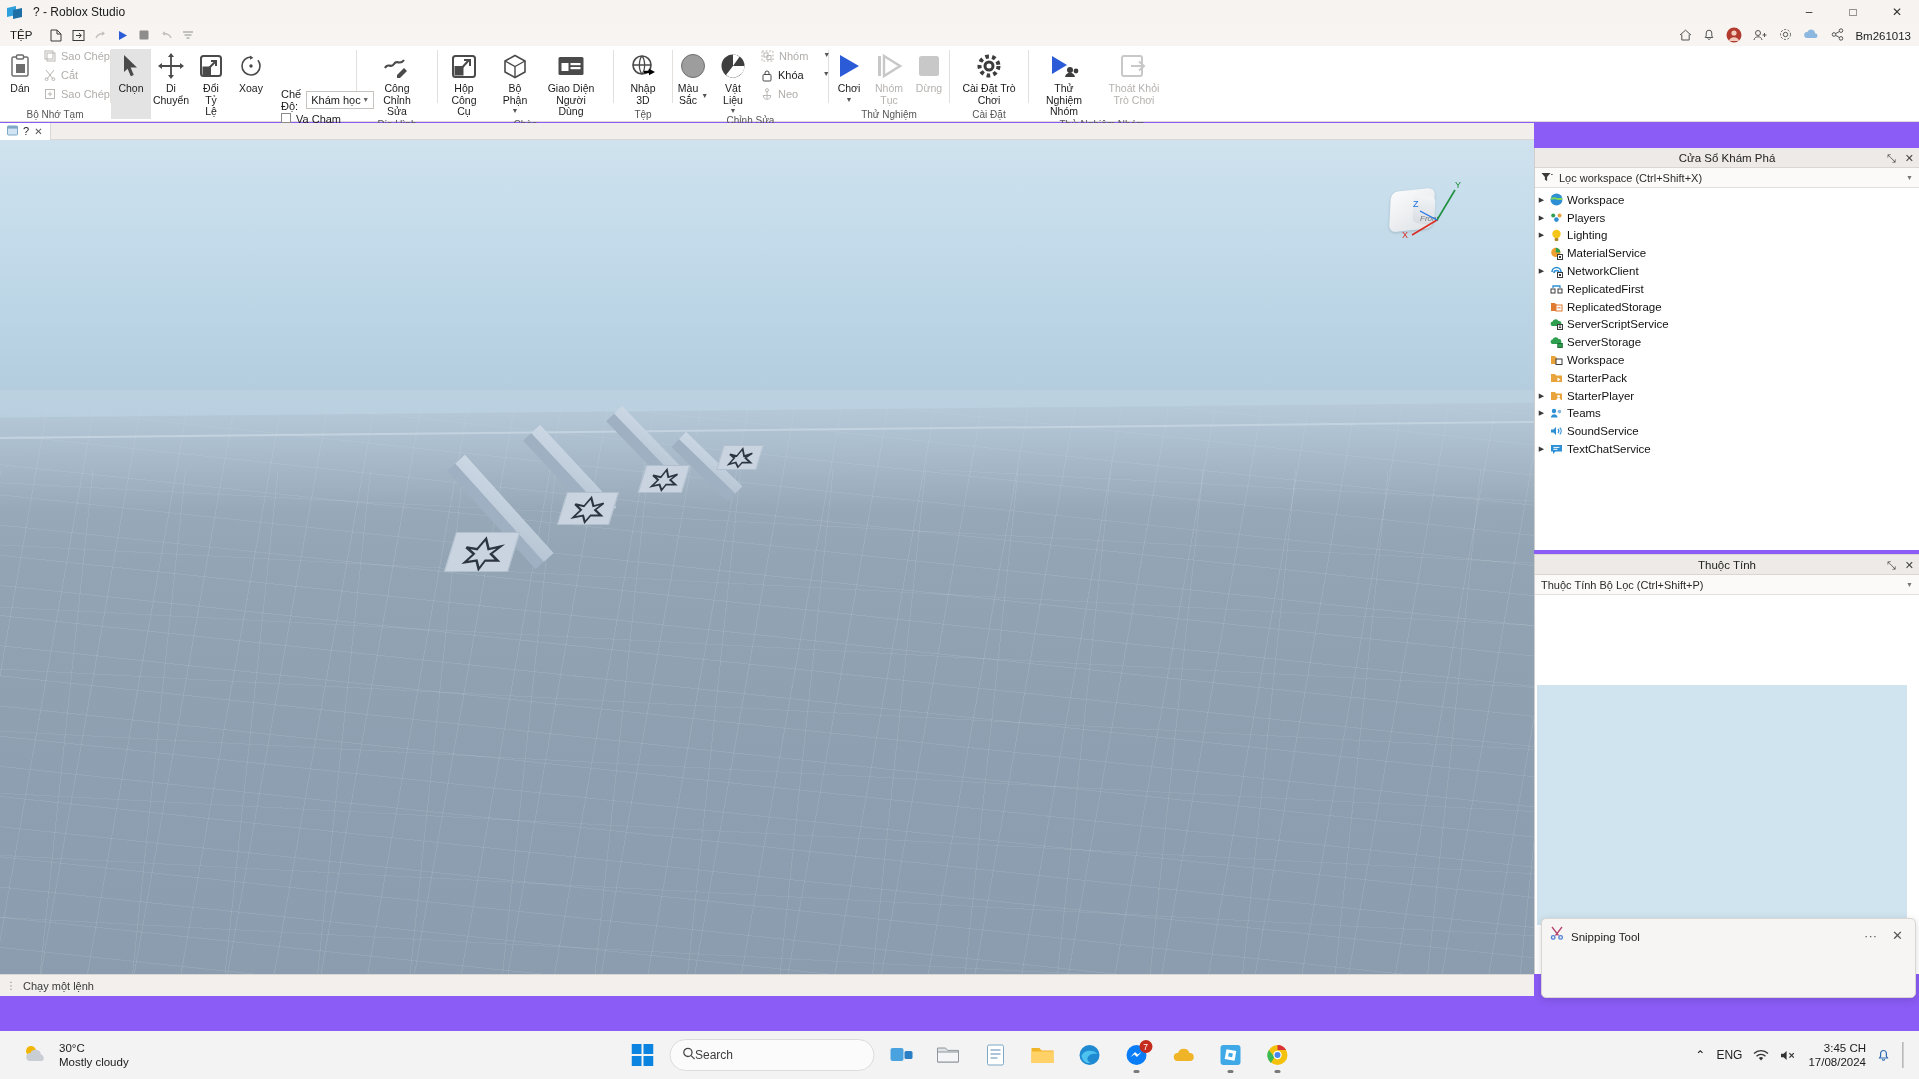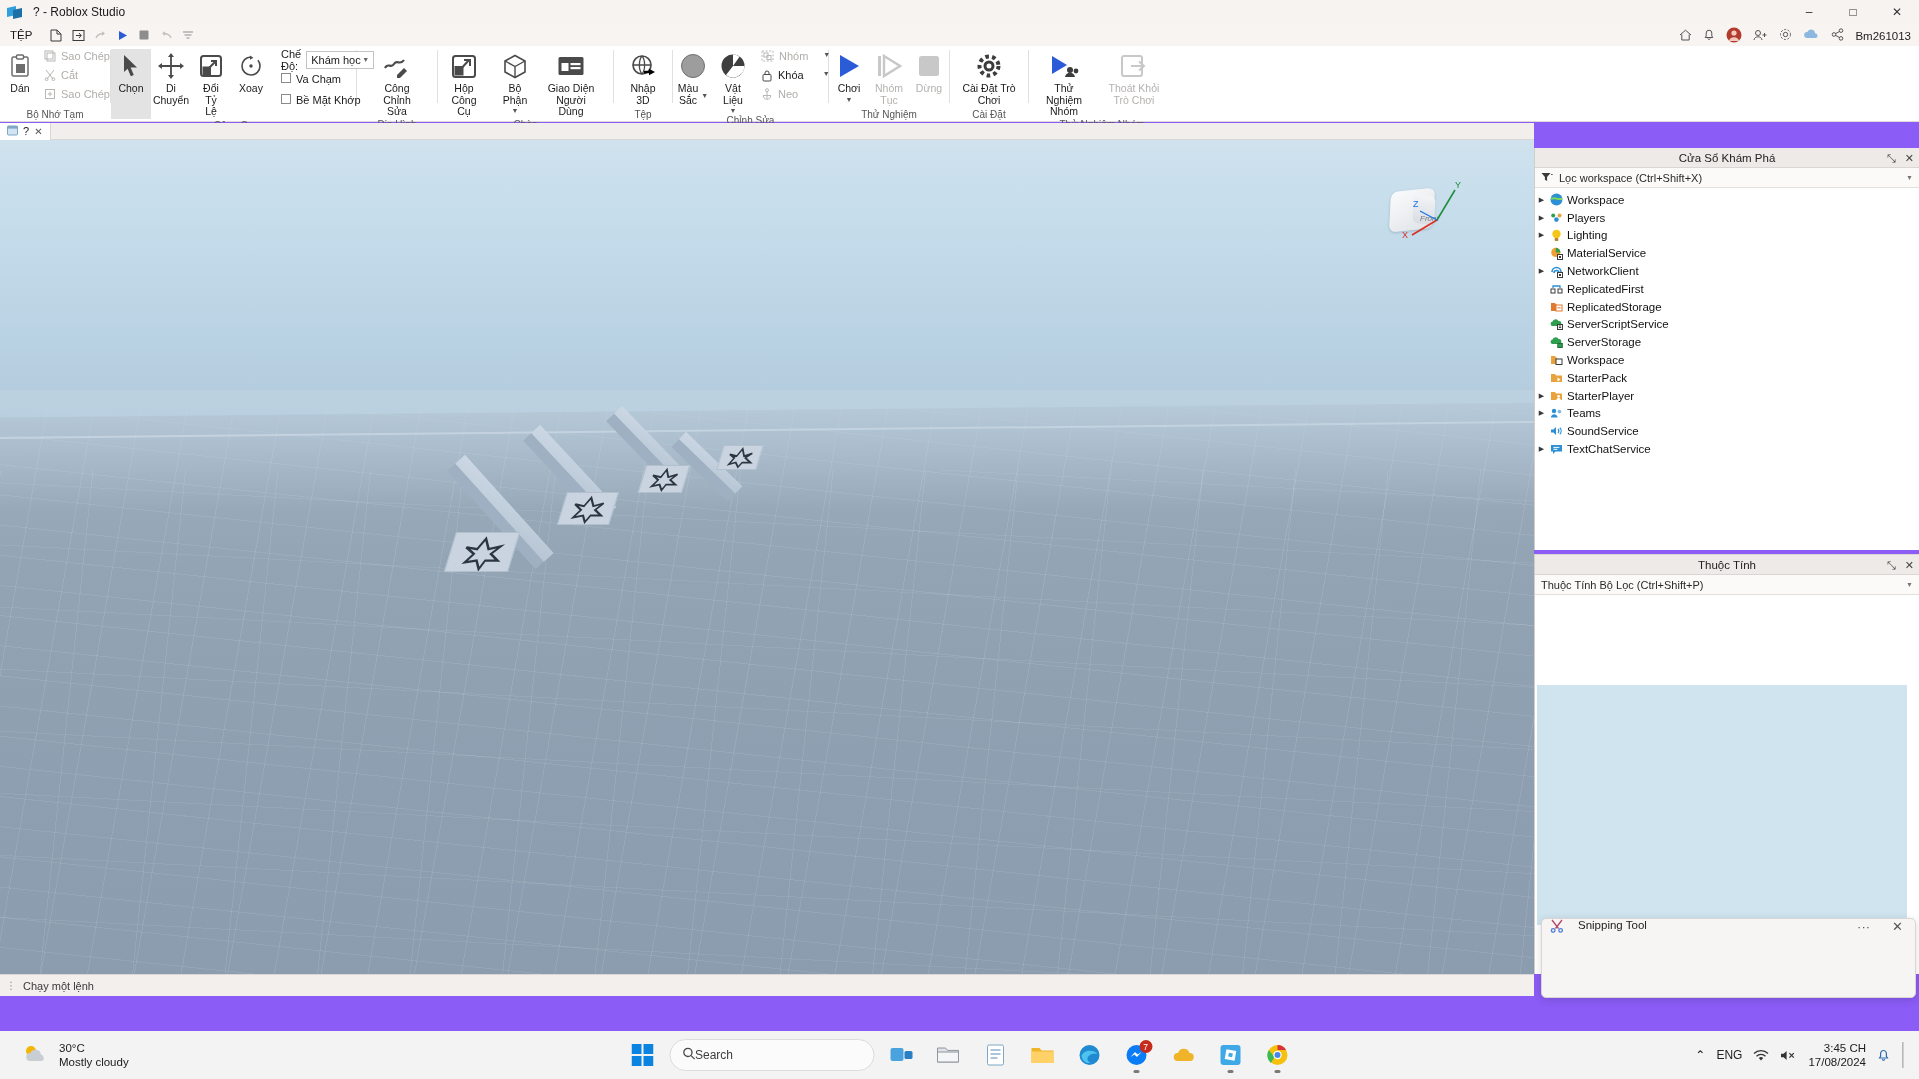--- a/index.html
+++ b/index.html
@@ -70,21 +70,21 @@
   .caret { font-size:7px; color:#555; line-height:7px; margin-top:1px; }
 
   .smallbtn {
     display:flex; align-items:flex-start; gap:5px; height:19px;
     padding:0 4px; font-size:11px; color:#1a1a1a; white-space:nowrap;
   }
   .smallbtn.disabled { color:#b0adaa; }
   .stack { display:flex; flex-direction:column; justify-content:flex-start; padding-top:1px; }
 
   .chk { width:10px; height:10px; border:1px solid #8a8a8a; background:#fff; display:inline-block; }
-  .modewrap { display:flex; align-items:center; gap:5px; height:19px; font-size:11px; padding:0 4px; }
+  .modewrap { display:flex; align-items:center; gap:5px; height:19px; font-size:11px; padding:0 4px;margin-top:40px; }
   .combo {
     border:1px solid #c6c3c0; background:#fff; height:18px; min-width:68px;
     display:flex; align-items:center; justify-content:space-between;
     padding:0 4px; font-size:11px;
   }
   .combo .cv { color:#1a1a1a; }
   .combo .cc { font-size:7px; color:#666; }
 
   
   .vp-tabbar {
@@ -207,21 +207,21 @@
   }
   .watermark .wm1 { font-size:20px; }
   .watermark .wm2 { font-size:11.5px; margin-top:4px; }
 
   
   .toast {
     position:absolute; left:1541px; top:918px; width:375px; height:80px;
     background:#f7f5f3; border:1px solid #d8d5d2; border-radius:5px;
     box-shadow:0 2px 8px rgba(0,0,0,.14);
   }
-  .toast-head { display:flex; align-items:flex-start; height:24px; padding:0 8px; gap:14px; }
+  .toast-head { display:flex; align-items:flex-end; height:24px; padding:0 8px; gap:7px; }
   .toast-title { font-size:11.5px; color:#222; flex:1; }
   .toast-act { font-size:13px; color:#555; padding:0 4px; }
   .toast-body { padding:0 12px; font-size:11.5px; color:#2b2b2b; line-height:17px; }
 
   
   .taskbar {
     position:absolute; left:0; top:1031px; width:1919px; height:48px;
     background:#f3f3f3; display:flex; align-items:center;
   }
   .weather { display:flex; align-items:center; gap:9px; margin-left:22px; }

